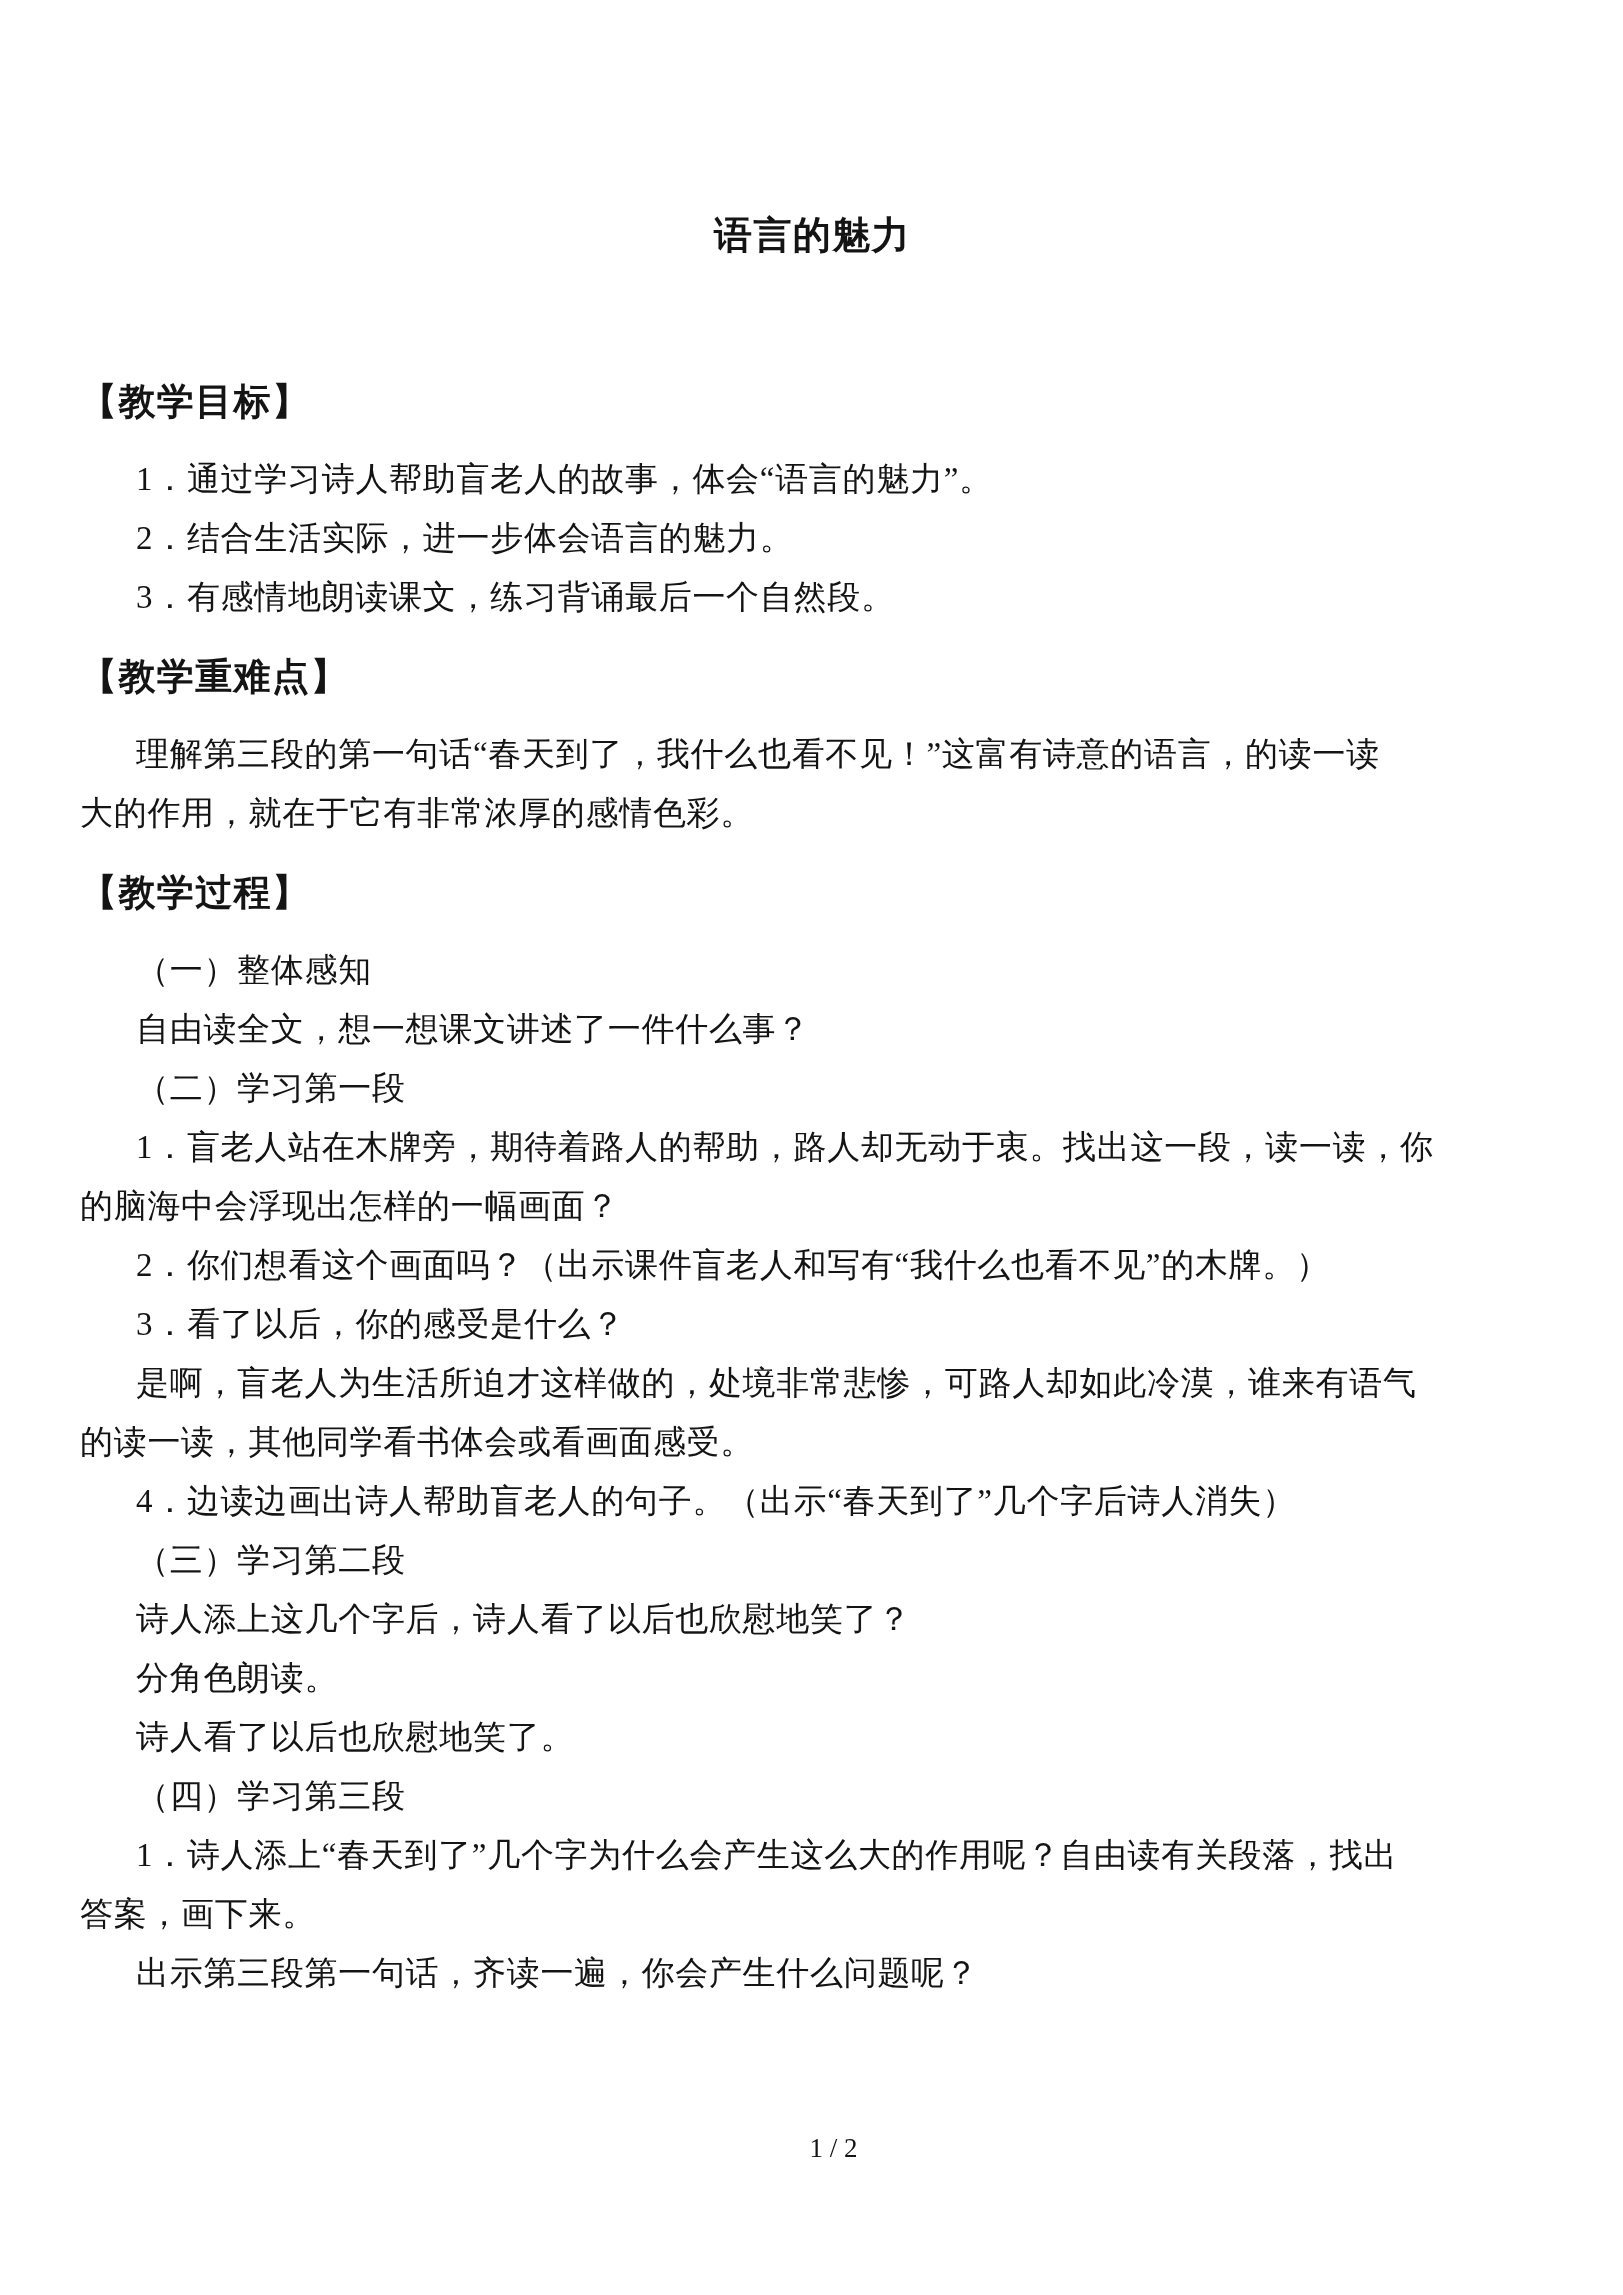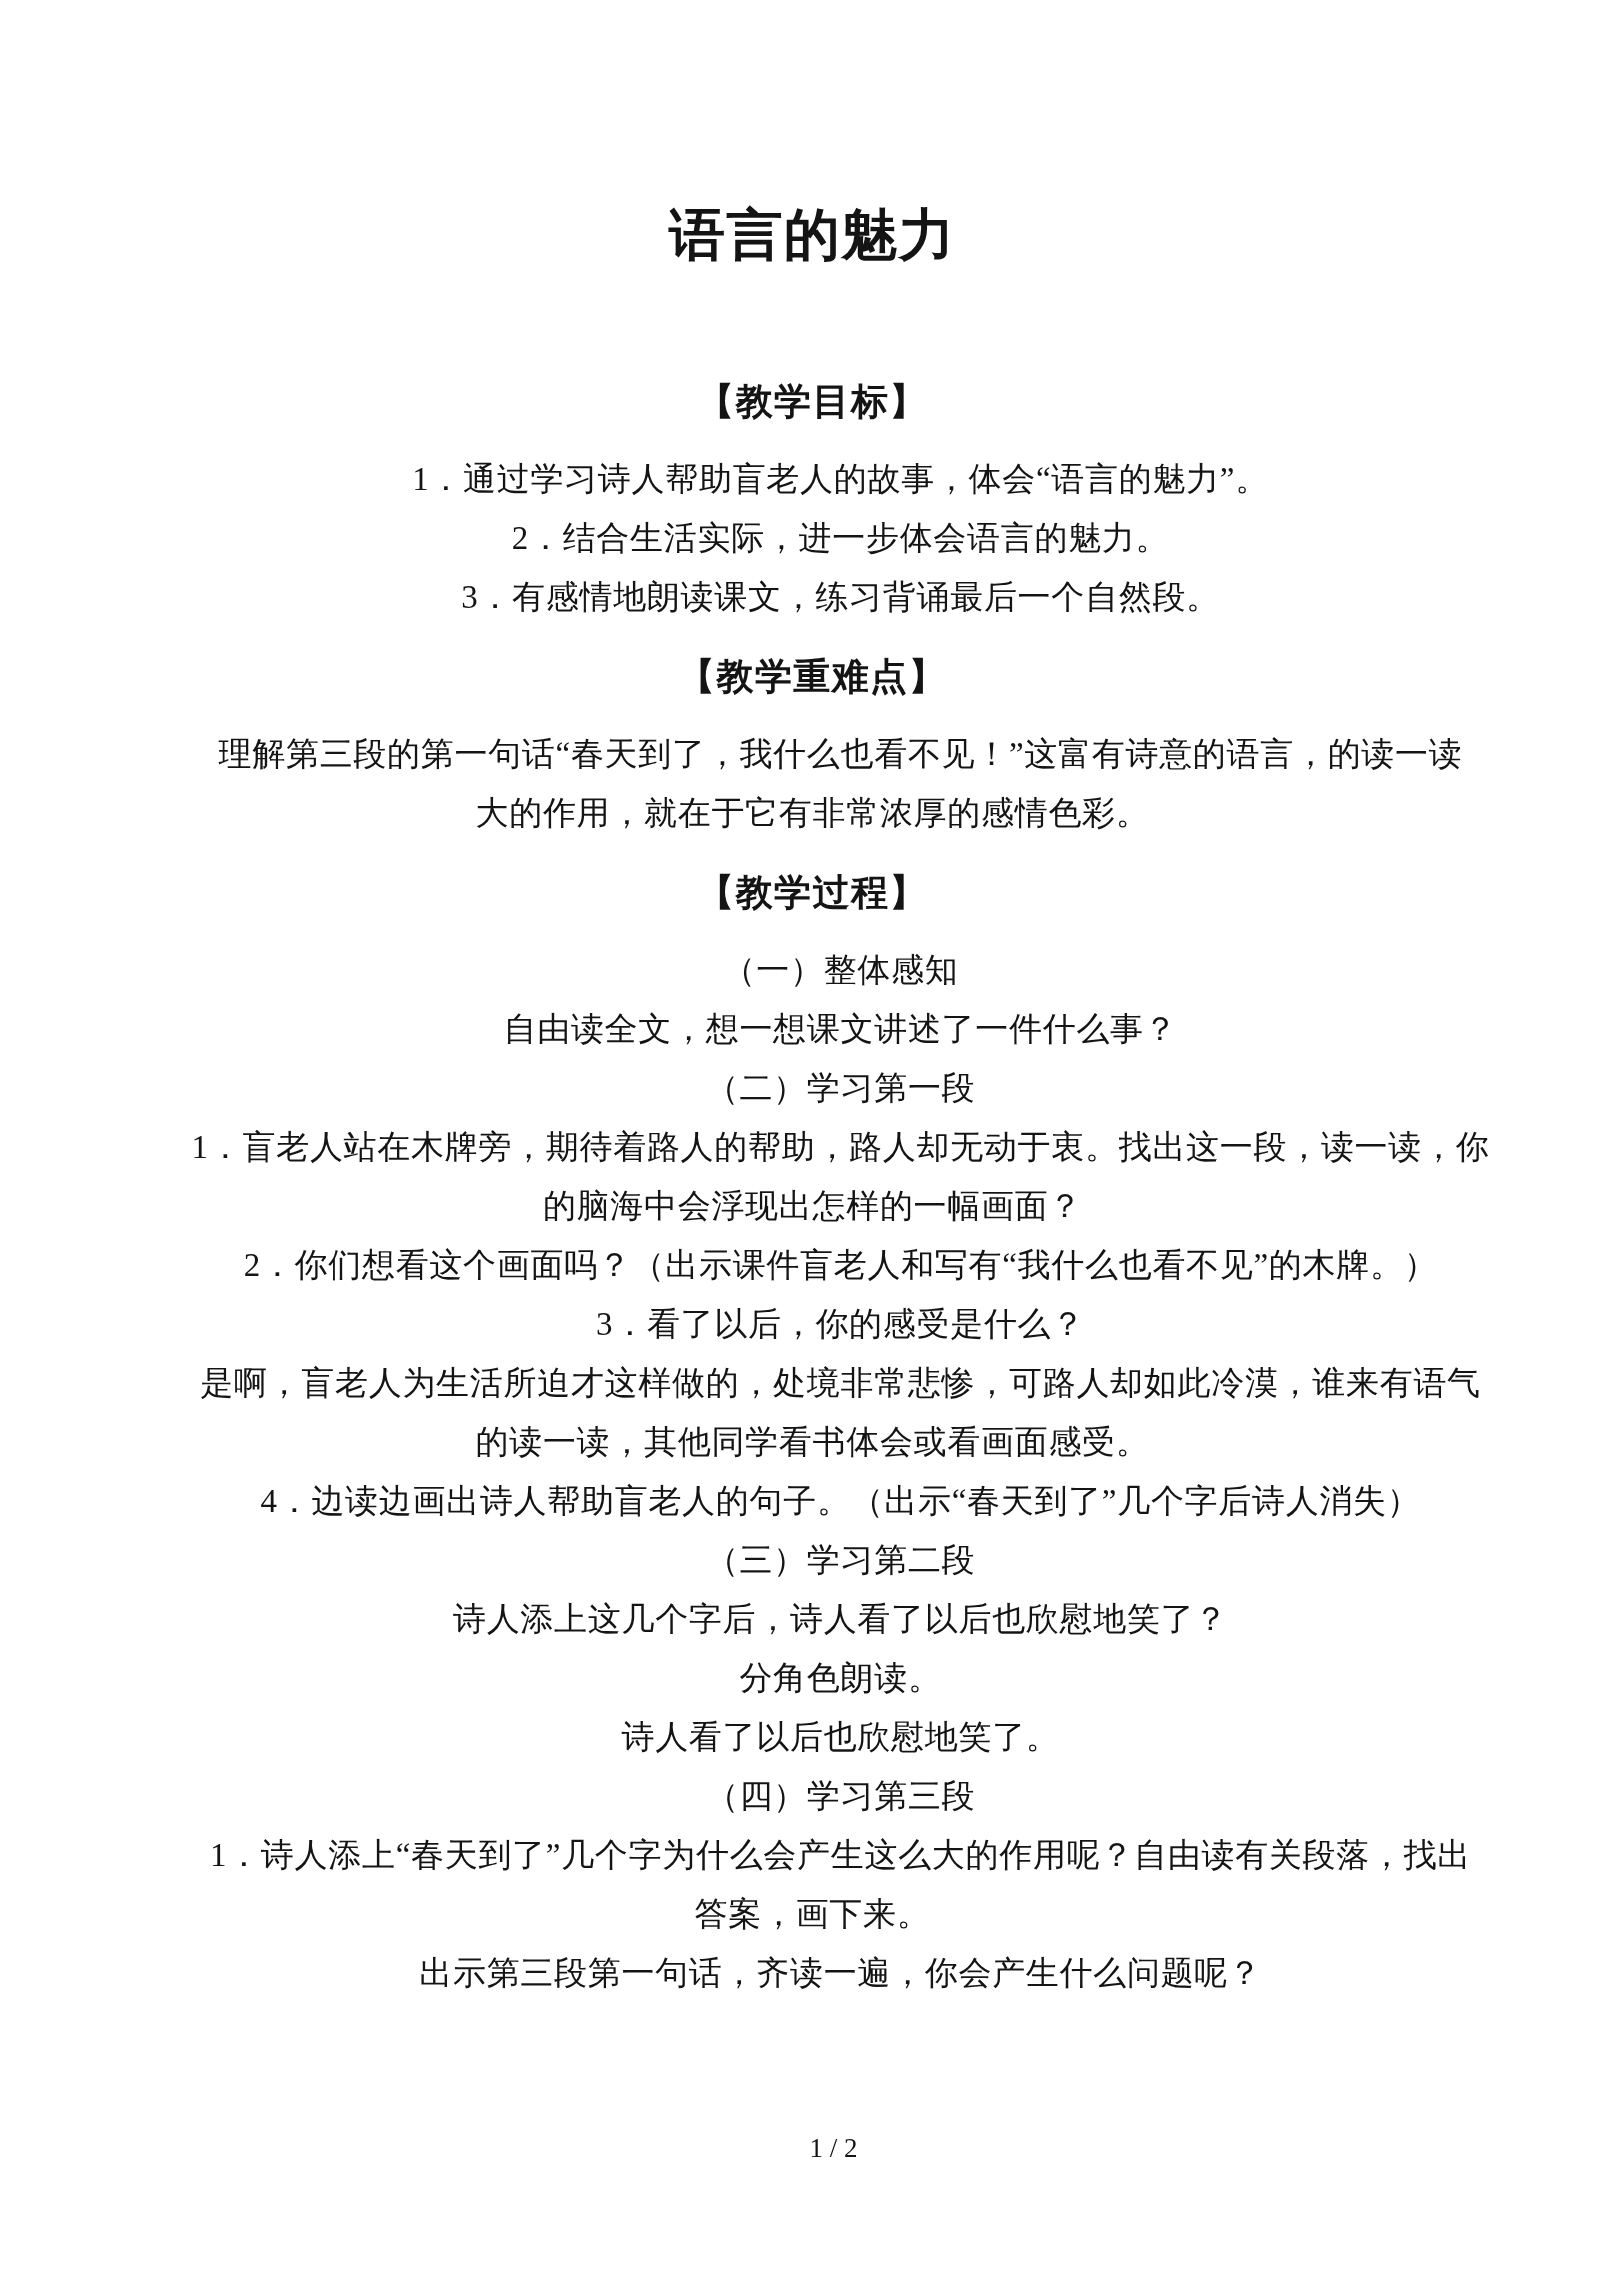--- a/index.html
+++ b/index.html
@@ -16,36 +16,35 @@
   }
   .page {
     box-sizing: border-box;
     width: 1623px;
     height: 2295px;
     padding: 203px 78px 0 80px;
     position: relative;
     background: #ffffff;
   }
   .doc-title {
-    font-size: 56px;
+    font-size: 38px;
     font-weight: 700;
     text-align: center;
     line-height: 65px;
     margin: 0 0 101px 0;
     letter-spacing: 1.4px;
   }
   .doc-body {
     width: 100%;
   }
   .line {
     font-size: 33px;
     line-height: 59px;
     white-space: nowrap;
     letter-spacing: 0.7px;
-    text-align: center;
   }
   .line.heading {
     font-size: 37px;
     font-weight: 700;
     line-height: 65px;
     margin: 16.4px 0 16.4px 0;
     letter-spacing: 1.4px;
   }
   .line.indent {
     padding-left: 56px;

